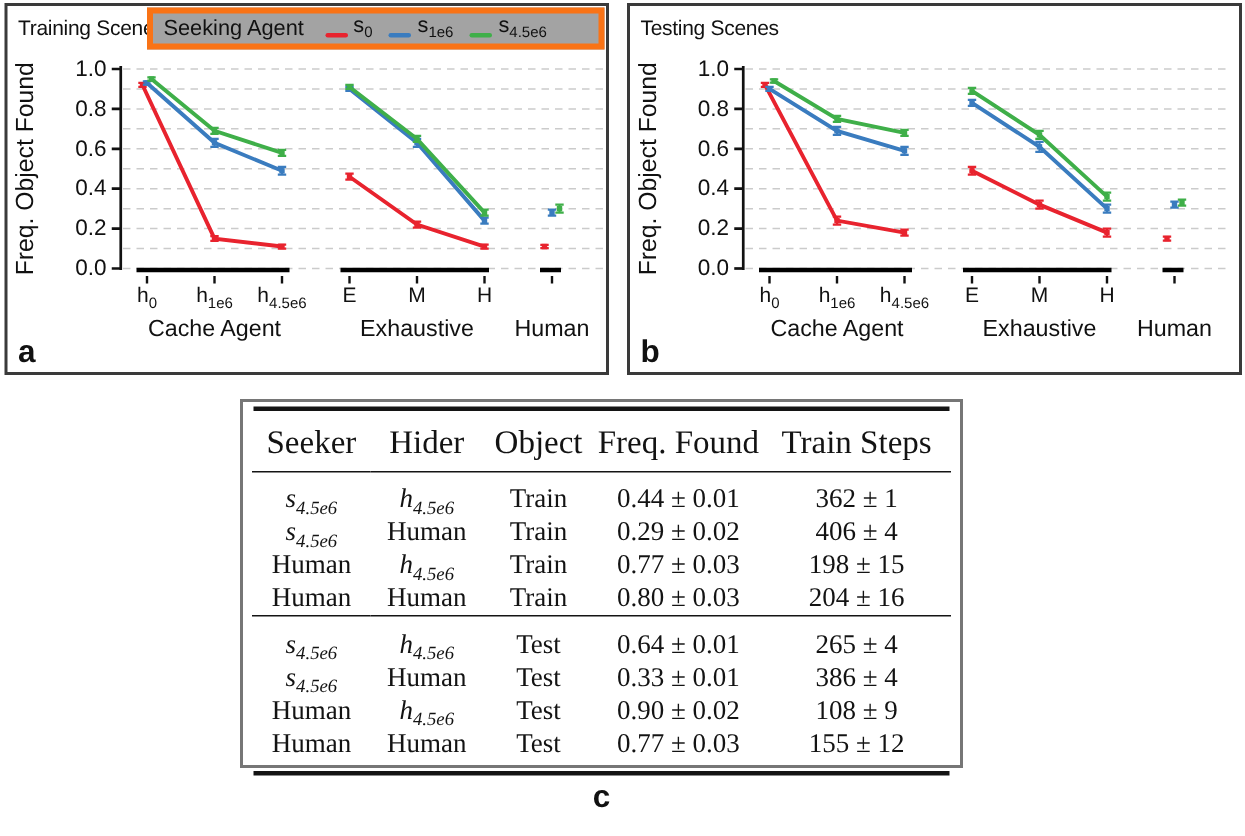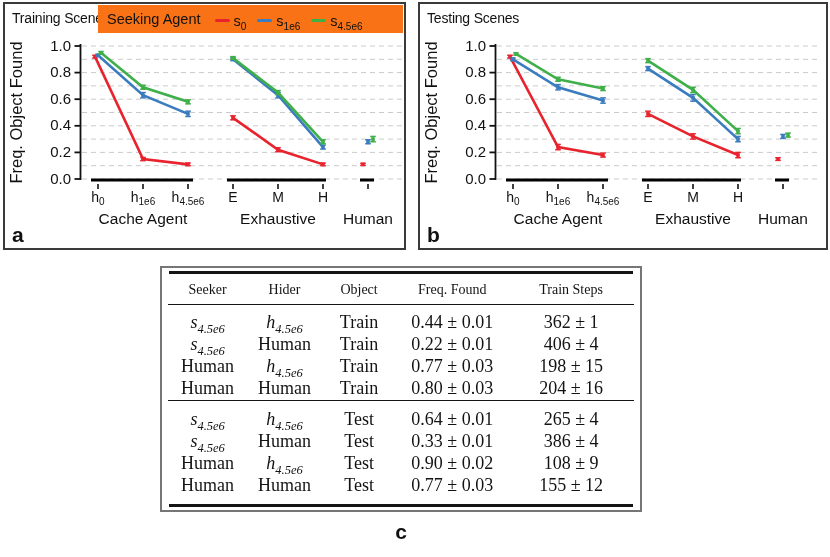--- a/index.html
+++ b/index.html
@@ -6,35 +6,35 @@
   #fig{position:relative;width:830px;height:557px;background:#fff;overflow:hidden;
        font-family:"Liberation Sans", sans-serif;color:#111;}
   .panel{position:absolute;top:2px;height:248px;border:2px solid #3a3a3a;background:#fff;box-sizing:border-box;}
   #panel-a{left:3px;width:403px;}
   #panel-b{left:418px;width:410px;}
   .panel svg{position:absolute;left:0;top:0;}
   svg text{font-family:"Liberation Sans", sans-serif;fill:#111;}
   .ptitle{position:absolute;left:7px;top:6px;font-size:14px;letter-spacing:-0.2px;z-index:1;white-space:nowrap;}
   .plabel{position:absolute;left:7px;bottom:1px;font-size:21px;font-weight:bold;z-index:2;}
   .legend{position:absolute;left:93px;top:1px;right:1px;height:28px;box-sizing:border-box;
-          border:2px solid #f97316;background:#f97316;z-index:3;display:flex;align-items:center;
+          border:4px solid #f97316;background:#a3a3a3;z-index:3;display:flex;align-items:center;
           padding:0 7px;font-size:14.5px;white-space:nowrap;}
   .legend .ltitle{margin-right:14px;}
-  .leg-item{display:inline-flex;align-items:center;margin-right:11px;}
+  .leg-item{display:inline-flex;align-items:flex-end;margin-right:11px;}
   .leg-item:last-child{margin-right:0;}
   .leg-dash{display:inline-block;width:15px;height:3.5px;border-radius:2px;margin-right:4px;}
   .leg-label sub, .xsub{font-size:10px;}
   sub{line-height:0;}
   
   #panel-c{position:absolute;left:160px;top:266px;width:482px;height:246px;border:2px solid #767676;
            background:#fff;box-sizing:border-box;padding:3px 6px 0 6px;}
   .trule{height:3px;background:#141414;margin:0 1px;}
   #rtable{width:100%;border-collapse:collapse;margin:1px 0;
           font-family:"Liberation Serif","DejaVu Serif",serif;font-size:18px;color:#131313;}
-  #rtable th{font-weight:normal;font-size:14px;padding:7px 0 6px 0;border-bottom:1.6px solid #141414;text-align:center;}
+  #rtable th{font-weight:normal;font-size:22px;padding:7px 0 6px 0;border-bottom:1.6px solid #141414;text-align:center;}
   #rtable td{padding:0.5px 0;text-align:center;line-height:21px;}
   #rtable tbody tr:first-child td{padding-top:7px;}
   #rtable tbody tr.sep td{border-top:1.6px solid #141414;padding-top:8px;}
   #rtable tbody tr:last-child td{padding-bottom:7px;}
   #rtable i{font-style:italic;}
   #rtable sub{font-size:12.5px;font-style:italic;}
   #label-c{position:absolute;left:160px;top:520px;width:482px;text-align:center;
            font-size:21px;font-weight:bold;}
 </style>
 </head>
@@ -389,21 +389,21 @@
             <td><i>s</i><sub>4.5e6</sub></td>
             <td><i>h</i><sub>4.5e6</sub></td>
             <td>Train</td>
             <td>0.44 ± 0.01</td>
             <td>362 ± 1</td>
           </tr>
           <tr>
             <td><i>s</i><sub>4.5e6</sub></td>
             <td>Human</td>
             <td>Train</td>
-            <td>0.22 ± 0.01</td>
+            <td>0.29 ± 0.02</td>
             <td>406 ± 4</td>
           </tr>
           <tr>
             <td>Human</td>
             <td><i>h</i><sub>4.5e6</sub></td>
             <td>Train</td>
             <td>0.77 ± 0.03</td>
             <td>198 ± 15</td>
           </tr>
           <tr>

